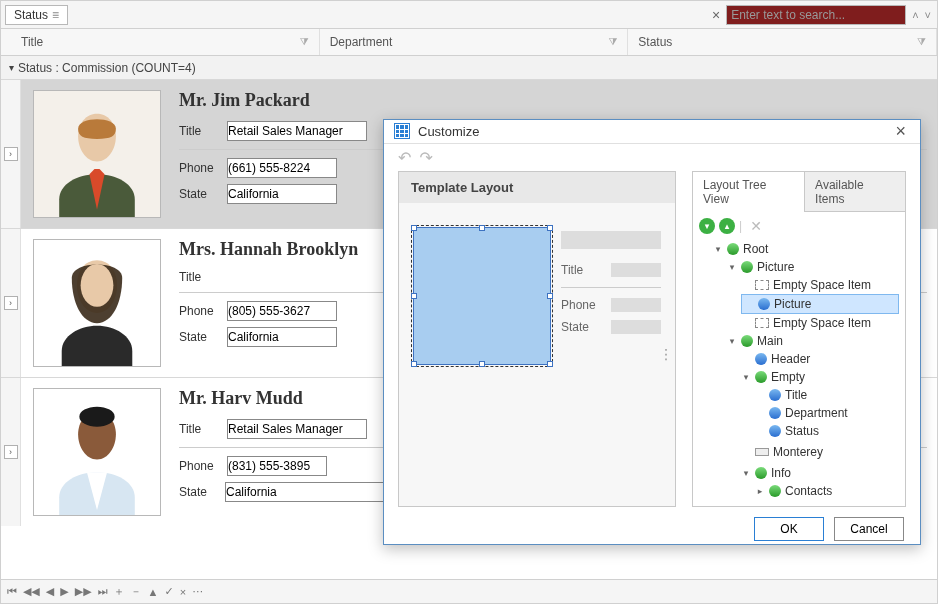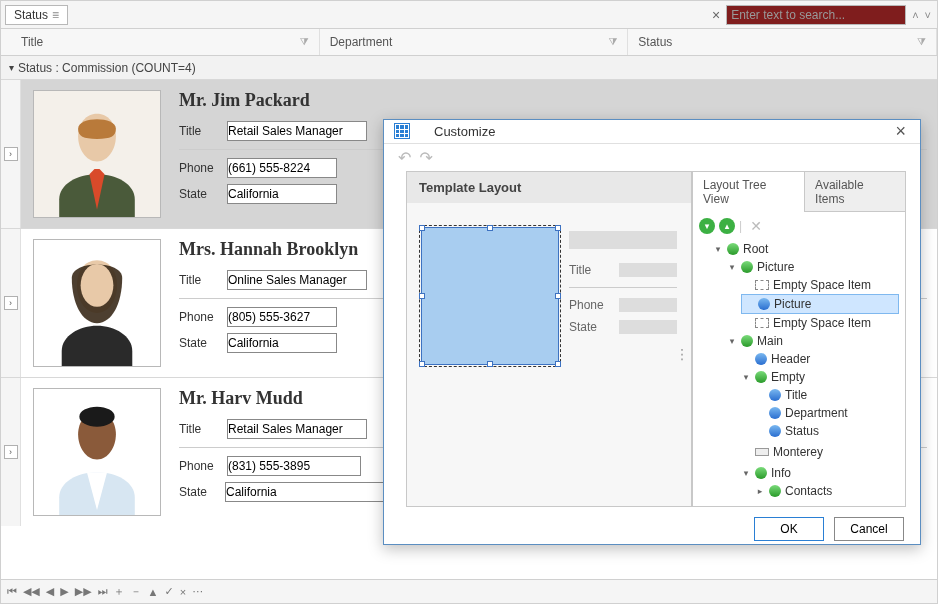--- a/index.html
+++ b/index.html
@@ -40,28 +40,28 @@
 .field-row.wide { gap: 12px; }
 .field-row.wide .grp { display: flex; align-items: center; gap: 6px; }
 .sep { height: 1px; background: #ccc; margin: 8px 0; }
 
 
 .navbar { position: absolute; bottom: 0; left: 0; right: 0; height: 24px; background: #f5f5f5; border-top: 1px solid #d0d0d0; display: flex; align-items: center; padding: 0 6px; gap: 6px; color: #777; font-size: 11px; }
 .navbar span { cursor: pointer; }
 
 
 .dialog { position: absolute; left: 382px; top: 118px; width: 538px; height: 426px; background: #fff; border: 1px solid #5b8ec1; box-shadow: 0 4px 14px rgba(0,0,0,0.25); display: flex; flex-direction: column; }
-.dlg-title { height: 32px; border-bottom: 1px solid #e0e0e0; display: flex; align-items: center; padding: 0 10px; gap: 24px; }
+.dlg-title { height: 32px; border-bottom: 1px solid #e0e0e0; display: flex; align-items: center; padding: 0 10px; gap: 8px; }
 .dlg-icon { width: 16px; height: 16px; background: #fff; border: 1px solid #2a7fd4; display: grid; grid-template-columns: repeat(3,1fr); grid-template-rows: repeat(3,1fr); gap: 1px; padding: 1px; }
 .dlg-icon b { background: #2a7fd4; }
 .dlg-title-text { font-size: 13px; color: #333; }
 .dlg-close { margin-left: auto; font-size: 18px; color: #555; cursor: pointer; padding: 0 4px; }
 
 .dlg-toolbar { height: 28px; padding: 4px 14px; display: flex; gap: 8px; color: #bbb; font-size: 16px; }
-.dlg-body { flex: 1; display: flex; padding: 0 14px 8px 14px; gap: 0; margin-left: 8px; }
+.dlg-body { flex: 1; display: flex; padding: 0 14px 8px 14px; gap: 16px; }
 
 .layout-panel { flex: 1; border: 1px solid #c8c8c8; background: #f7f7f7; display: flex; flex-direction: column; }
 .layout-panel-hdr { background: #e8e8e8; padding: 8px 12px; font-weight: bold; font-size: 13px; color: #444; }
 .layout-canvas { flex: 1; padding: 24px 14px; display: flex; gap: 10px; position: relative; }
 .canvas-pic { width: 138px; height: 138px; background: #a8cdf0; border: 1px solid #3d72c1; position: relative; }
 .canvas-pic .dashbox { position: absolute; inset: -3px; border: 1px dashed #333; }
 .handle { position: absolute; width: 6px; height: 6px; background: #fff; border: 1px solid #3d72c1; }
 .h-tl{top:-3px;left:-3px}.h-tr{top:-3px;right:-3px}.h-bl{bottom:-3px;left:-3px}.h-br{bottom:-3px;right:-3px}
 .h-t{top:-3px;left:50%;margin-left:-3px}.h-b{bottom:-3px;left:50%;margin-left:-3px}
 .h-l{left:-3px;top:50%;margin-top:-3px}.h-r{right:-3px;top:50%;margin-top:-3px}
@@ -184,21 +184,20 @@
         <path d="M50 16c10 0 16 9 16 20s-6 22-16 22-16-11-16-22 6-20 16-20z" fill="#e8c9a8"></path>
         <path d="M30 30c0-14 40-14 40 0 0 20-8 36-20 36S30 50 30 30z" fill="#3a2a1a" opacity="0.9"></path>
         <ellipse cx="50" cy="36" rx="13" ry="17" fill="#e8c9a8"></ellipse>
         <path d="M22 100v-12c0-12 14-20 28-20s28 8 28 20v12z" fill="#2a2a2a"></path>
       </svg>
     </div>
     <div class="card-body">
       <div class="name">Mrs. Hannah Brooklyn</div>
       <div class="field-row">
         <label>Title</label>
-        <input style="width: 140px;" value="Online Sales Manager">
       </div>
       <div class="sep"></div>
       <div class="field-row">
         <label>Phone</label>
         <input style="width: 110px;" value="(805) 555-3627">
       </div>
       <div class="field-row">
         <label>State</label>
         <input style="width: 110px;" value="California">
       </div>
@@ -220,21 +219,21 @@
     </div>
     <div class="card-body">
       <div class="name">Mr. Harv Mudd</div>
       <div class="field-row">
         <label>Title</label>
         <input style="width: 140px;" value="Retail Sales Manager">
       </div>
       <div class="sep"></div>
       <div class="field-row">
         <label>Phone</label>
-        <input style="width: 134px;" value="(831) 555-3895">
+        <input style="width: 100px;" value="(831) 555-3895">
       </div>
       <div class="field-row wide">
         <div class="grp">
           <label>State</label>
           <input style="width: 170px;" value="California">
         </div>
         <div class="grp">
           <label style="width:28px">City</label>
           <input style="width: 190px;" value="Monterey">
         </div>

